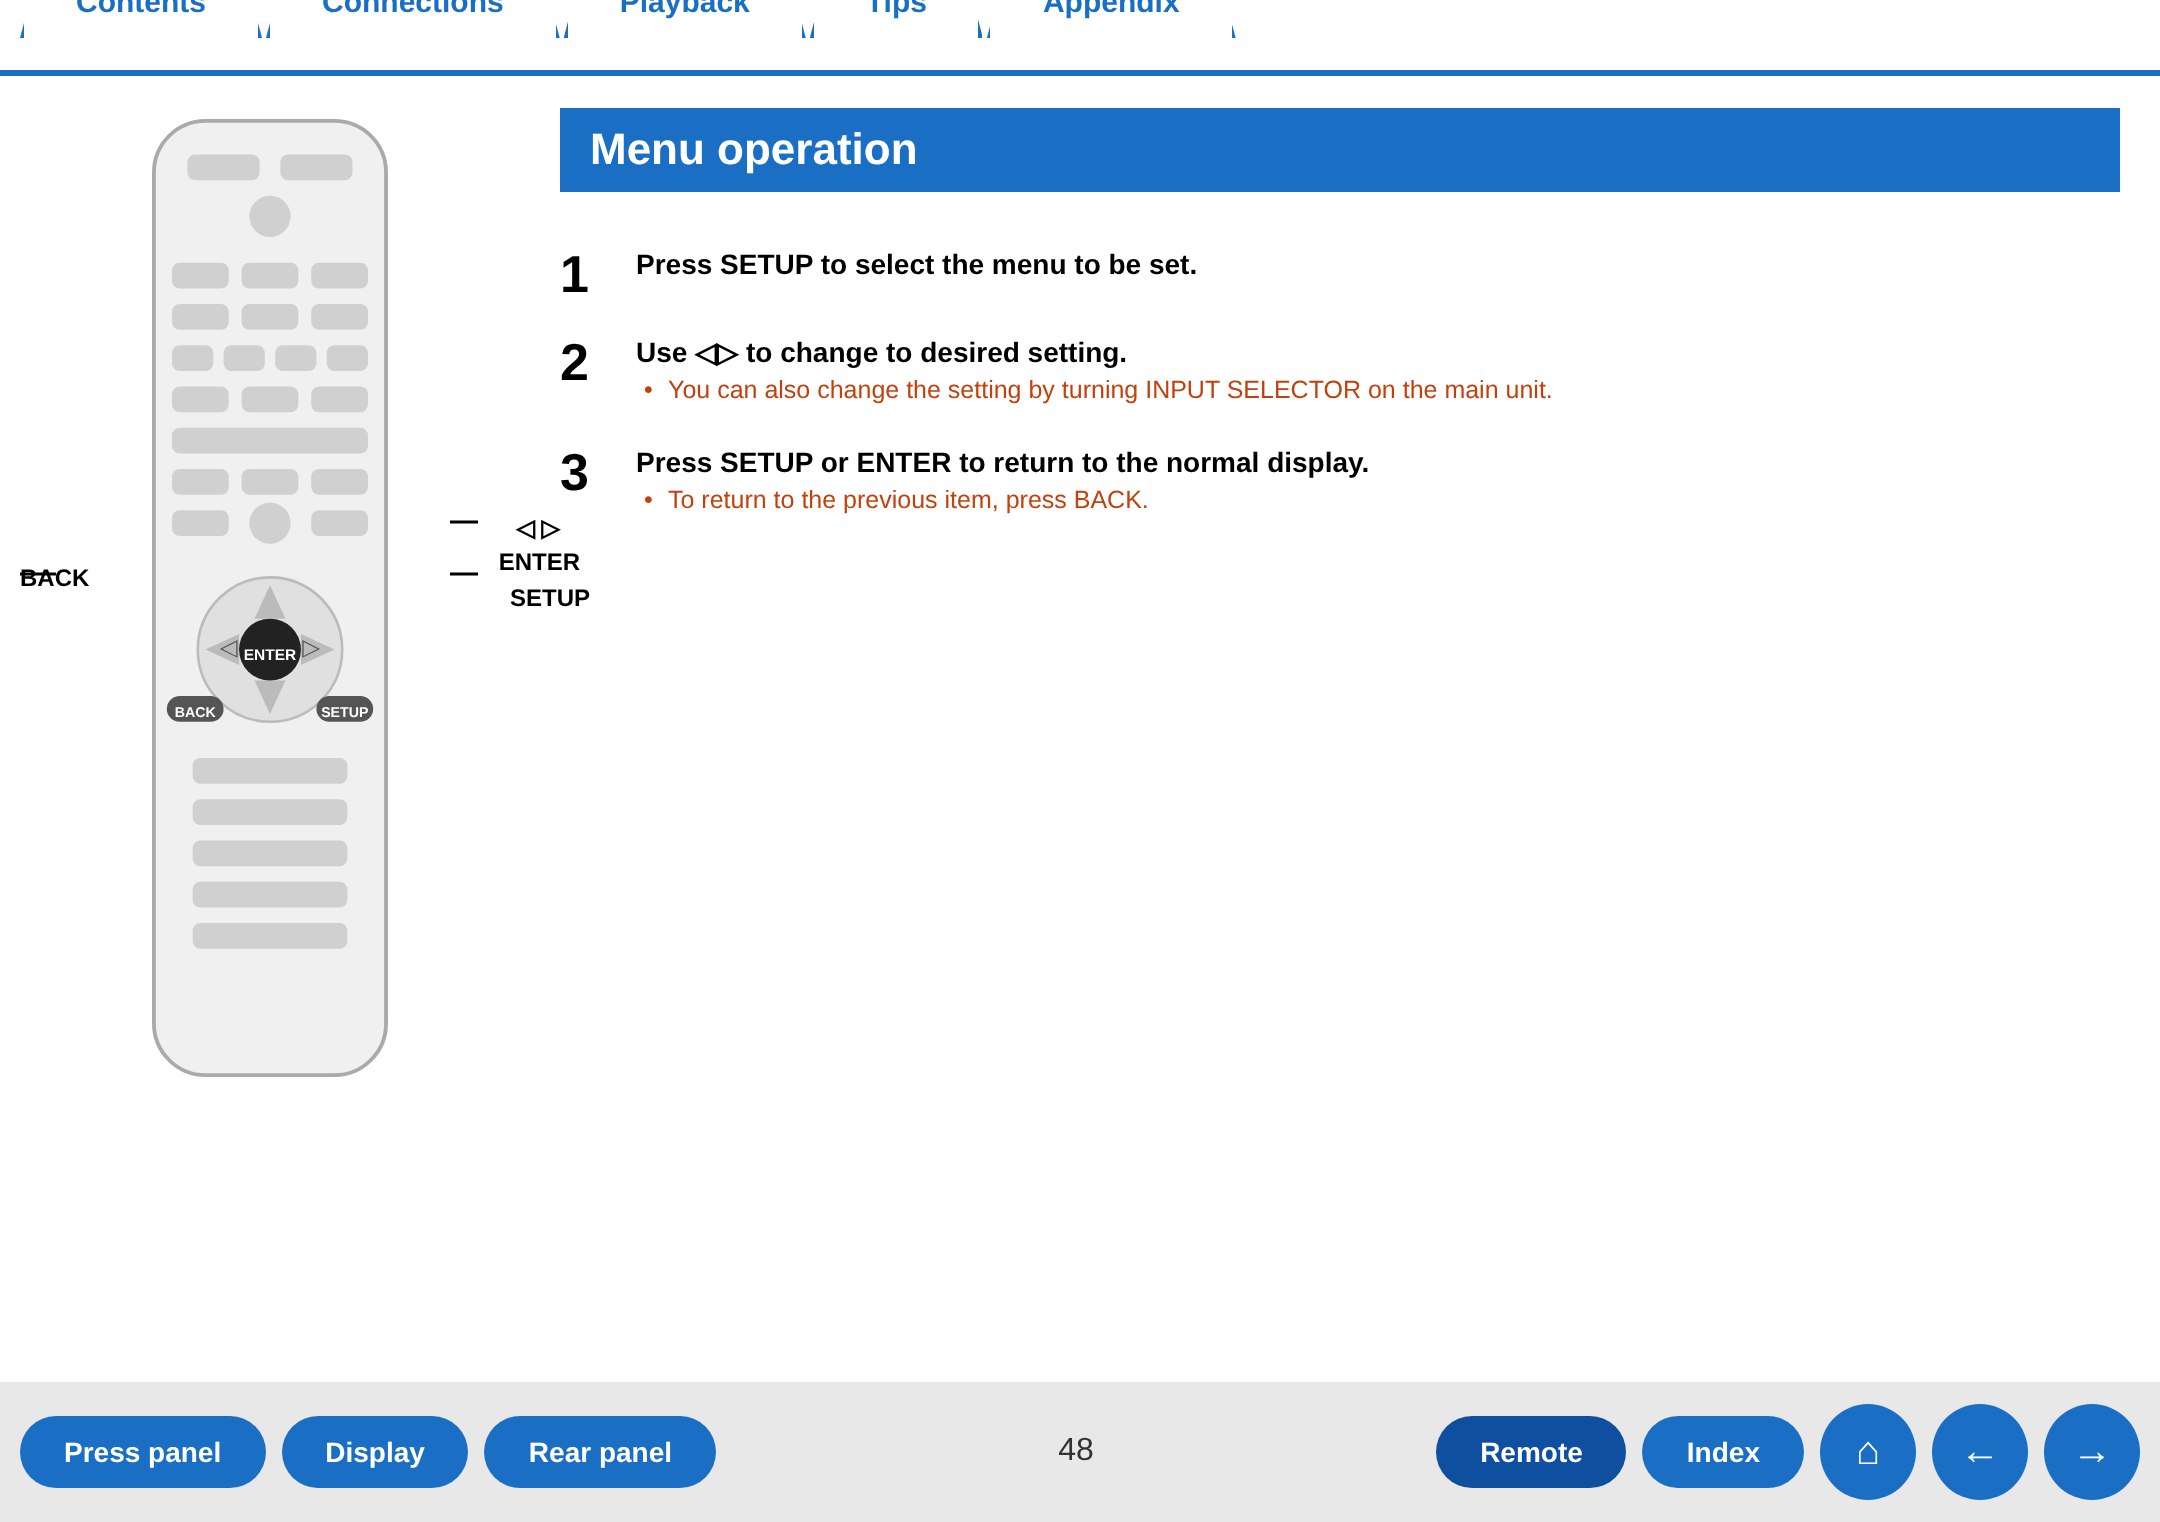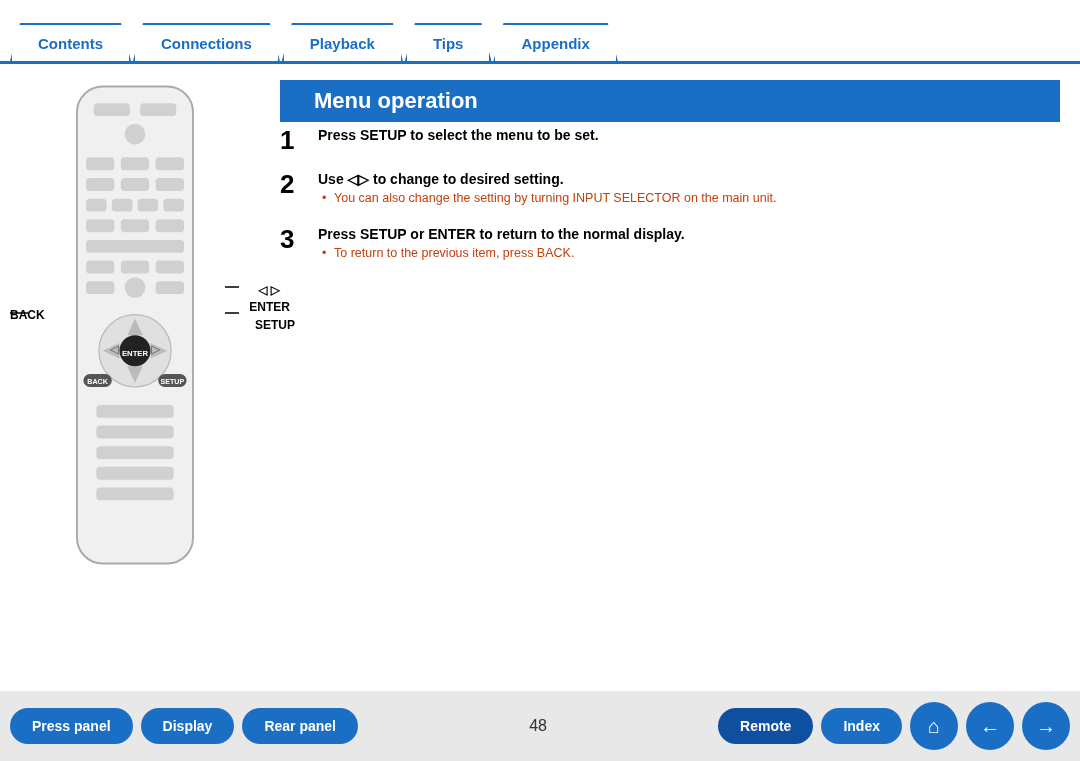--- a/index.html
+++ b/index.html
@@ -40,22 +40,22 @@
     .right-content {
       flex: 1;
       padding-left: 10px;
     }
 
     .page-title-bar {
       background: #1a6fc4;
       color: #fff;
       font-size: 22px;
       font-weight: bold;
-      padding: 8px 34px;
-      margin-bottom: 5px;
+      padding: 8px 15px;
+      margin-bottom: 28px;
     }
 
     .step {
       display: flex;
       gap: 14px;
       margin-bottom: 18px;
       align-items: flex-start;
     }
 
     .step-number {
@@ -148,22 +148,22 @@
     
     .remote-container {
       position: relative;
       width: 190px;
     }
 
     
     .tab-strip {
       display: flex;
       align-items: flex-end;
-      height: 64px;
-      padding: 0 10px;
+      height: 38px;
+      padding: 16px 10px;
       border-bottom: 3px solid #1a6fc4;
       background: #fff;
     }
 
     .tab-item {
       display: inline-flex;
       align-items: center;
       justify-content: center;
       height: 38px;
       padding: 0 26px;

